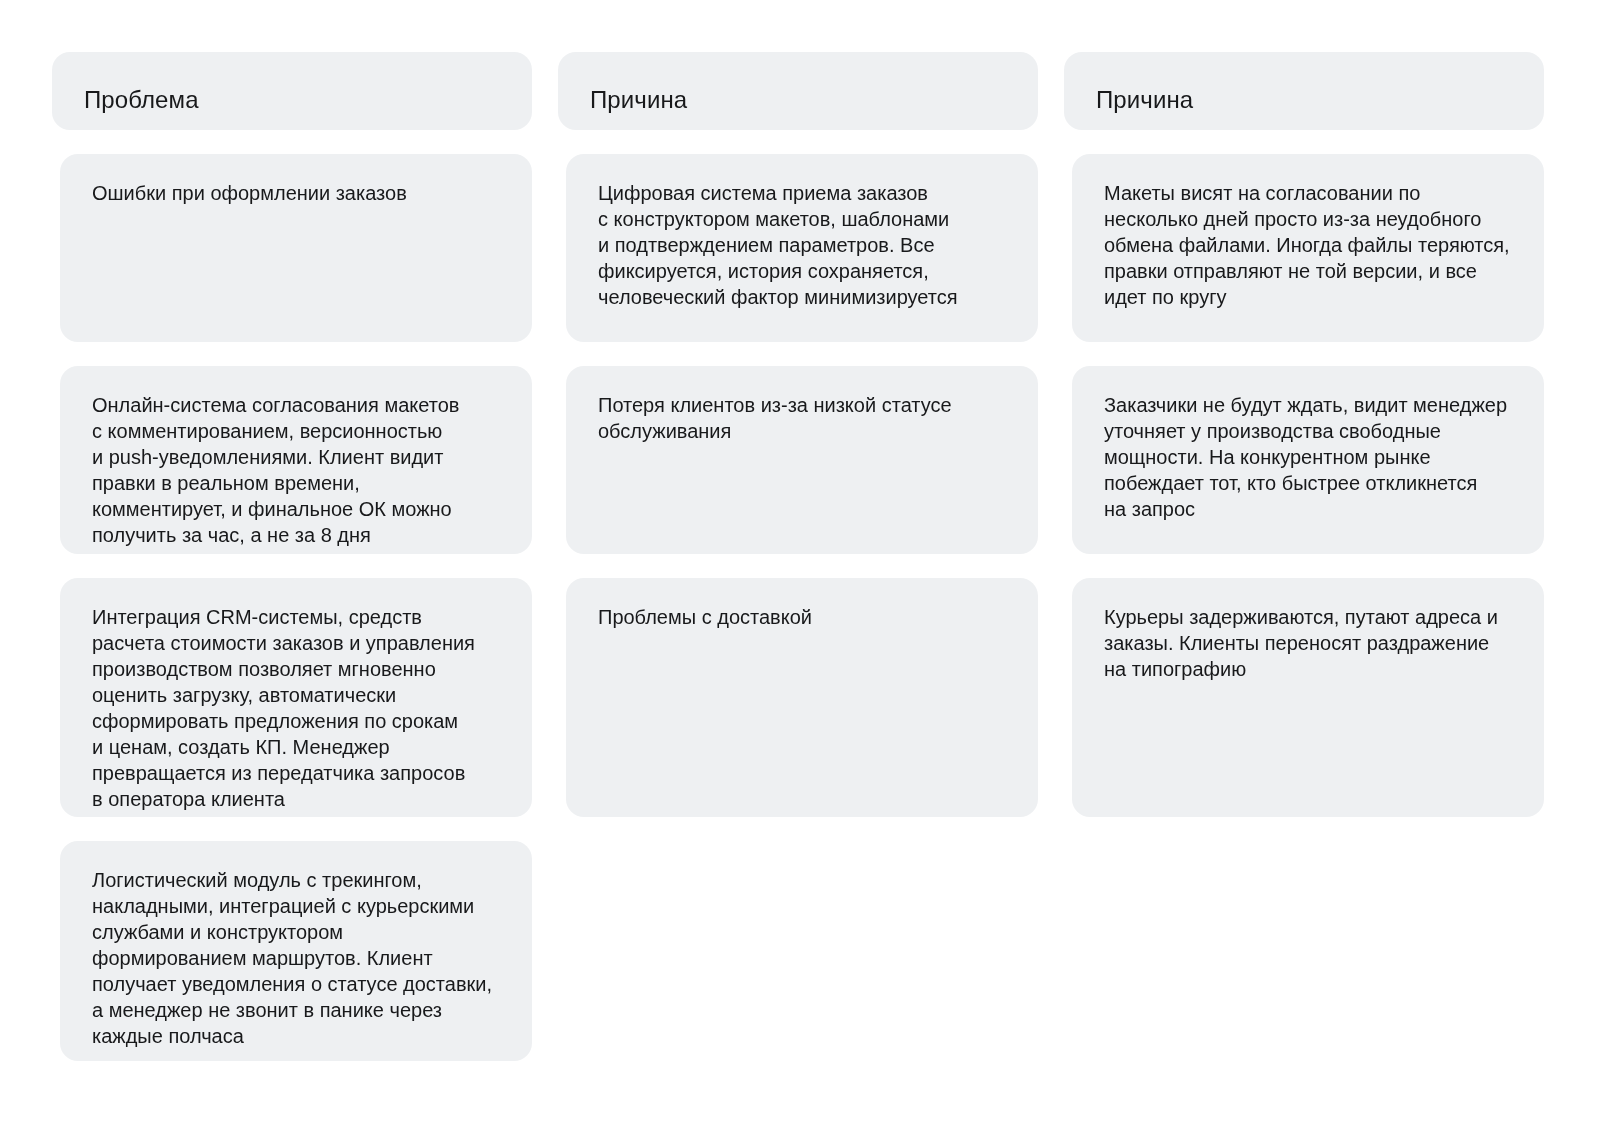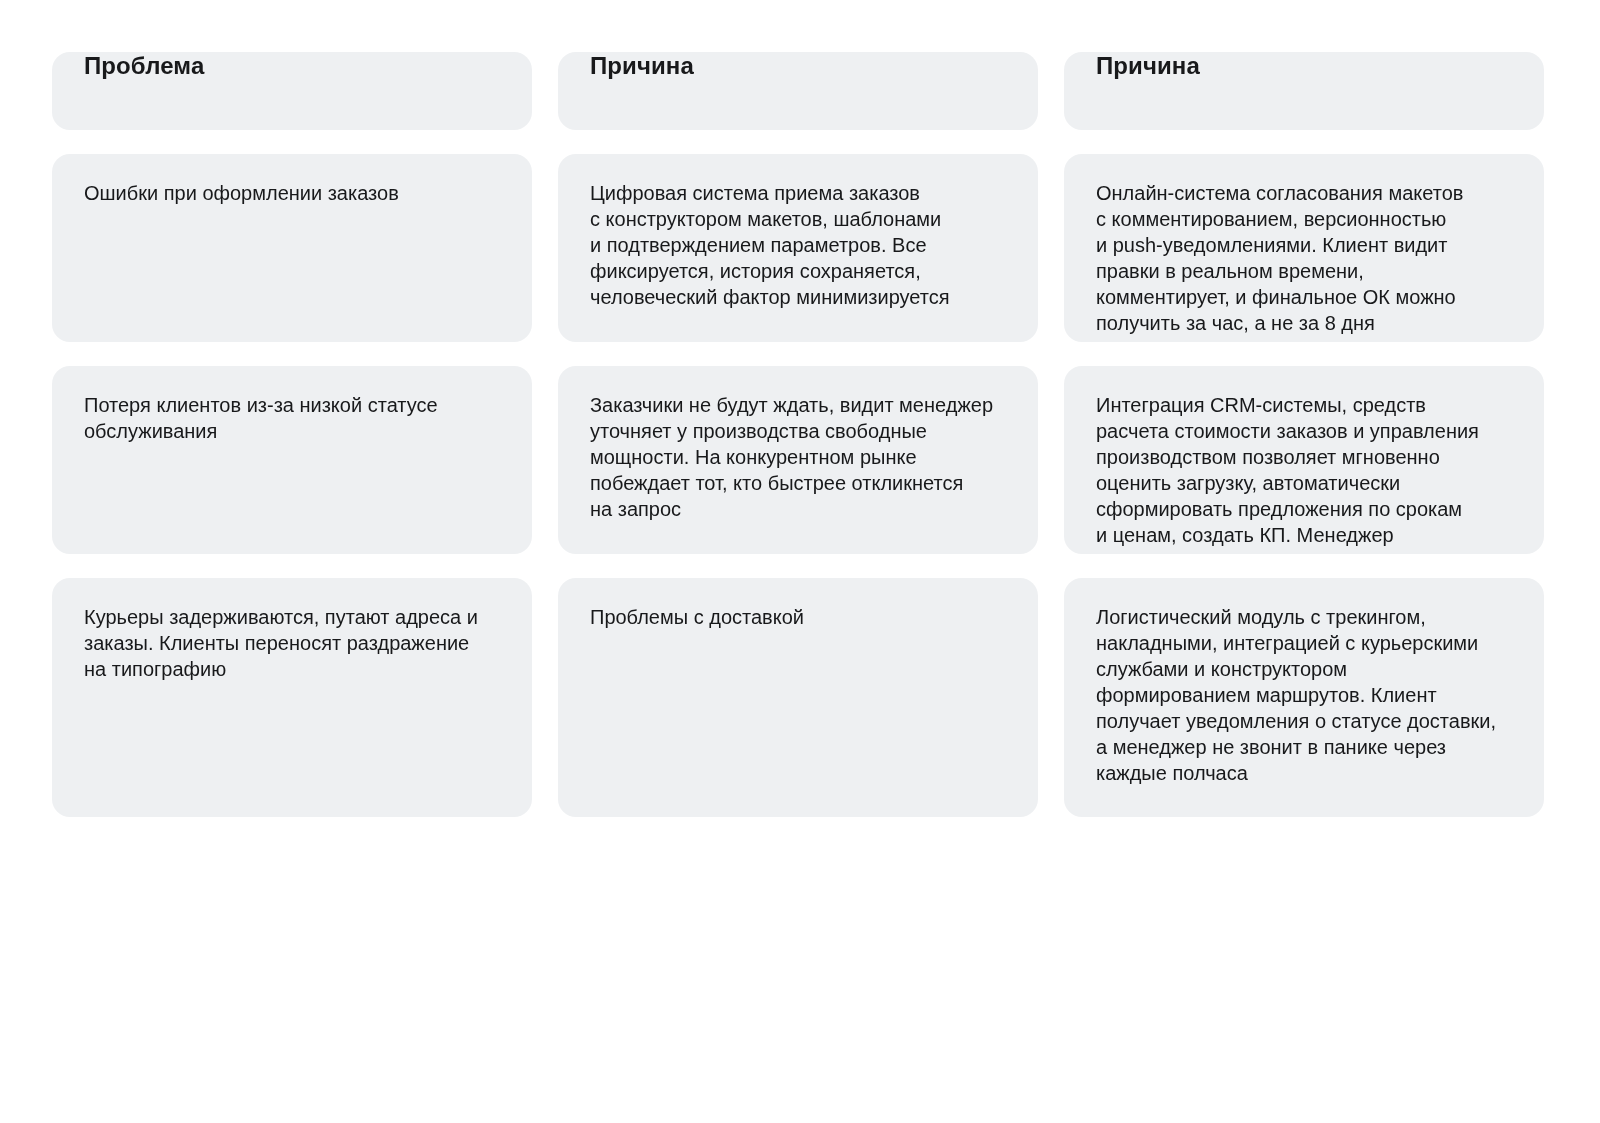--- a/index.html
+++ b/index.html
@@ -24,31 +24,32 @@
     row-gap: 24px;
   }
   .cell {
     background: #eef0f2;
     border-radius: 18px;
     box-sizing: border-box;
     overflow: hidden;
   }
   .header-cell {
     display: flex;
-    align-items: flex-start;
+    align-items: flex-end;
     padding: 0 30px 16px 32px;
     font-size: 24px;
-    font-weight: 700;
+    font-weight: 400;
     letter-spacing: 0.1px;
   }
   .body-cell {
     padding: 26px 30px 35px 32px;
     font-size: 20px;
     line-height: 26px;
     white-space: pre-line;
+    margin-left: 8px;
   }
 </style>
 </head>
 <body>
 
 <div class="page">
   <div class="table-grid">
 
     <div class="cell header-cell">
       <span>Проблема</span>
@@ -60,20 +61,25 @@
       <span>Причина</span>
     </div>
 
     <div class="cell body-cell">Ошибки при оформлении заказов</div>
     <div class="cell body-cell">Цифровая система приема заказов
 с конструктором макетов, шаблонами
 и подтверждением параметров. Все
 фиксируется, история сохраняется,
 человеческий фактор минимизируется</div>
 
+    <div class="cell body-cell">Макеты висят на согласовании по
+несколько дней просто из-за неудобного
+обмена файлами. Иногда файлы теряются,
+правки отправляют не той версии, и все
+идет по кругу</div>
     <div class="cell body-cell">Онлайн-система согласования макетов
 с комментированием, версионностью
 и push-уведомлениями. Клиент видит
 правки в реальном времени,
 комментирует, и финальное ОК можно
 получить за час, а не за 8 дня</div>
 
     <div class="cell body-cell">Потеря клиентов из-за низкой статусе
 обслуживания</div>
     <div class="cell body-cell">Заказчики не будут ждать, видит менеджер
@@ -83,24 +89,24 @@
 на запрос</div>
     <div class="cell body-cell">Интеграция CRM-системы, средств
 расчета стоимости заказов и управления
 производством позволяет мгновенно
 оценить загрузку, автоматически
 сформировать предложения по срокам
 и ценам, создать КП. Менеджер
 превращается из передатчика запросов
 в оператора клиента</div>
 
+    <div class="cell body-cell">Проблемы с доставкой</div>
     <div class="cell body-cell">Курьеры задерживаются, путают адреса и
 заказы. Клиенты переносят раздражение
 на типографию</div>
-    <div class="cell body-cell">Проблемы с доставкой</div>
     <div class="cell body-cell">Логистический модуль с трекингом,
 накладными, интеграцией с курьерскими
 службами и конструктором
 формированием маршрутов. Клиент
 получает уведомления о статусе доставки,
 а менеджер не звонит в панике через
 каждые полчаса</div>
 
   </div>
 </div>

